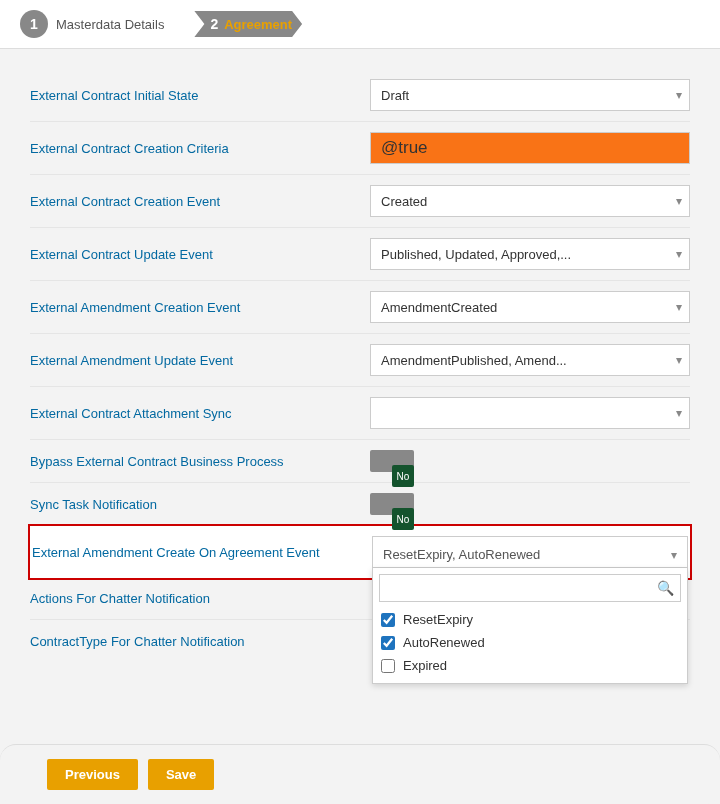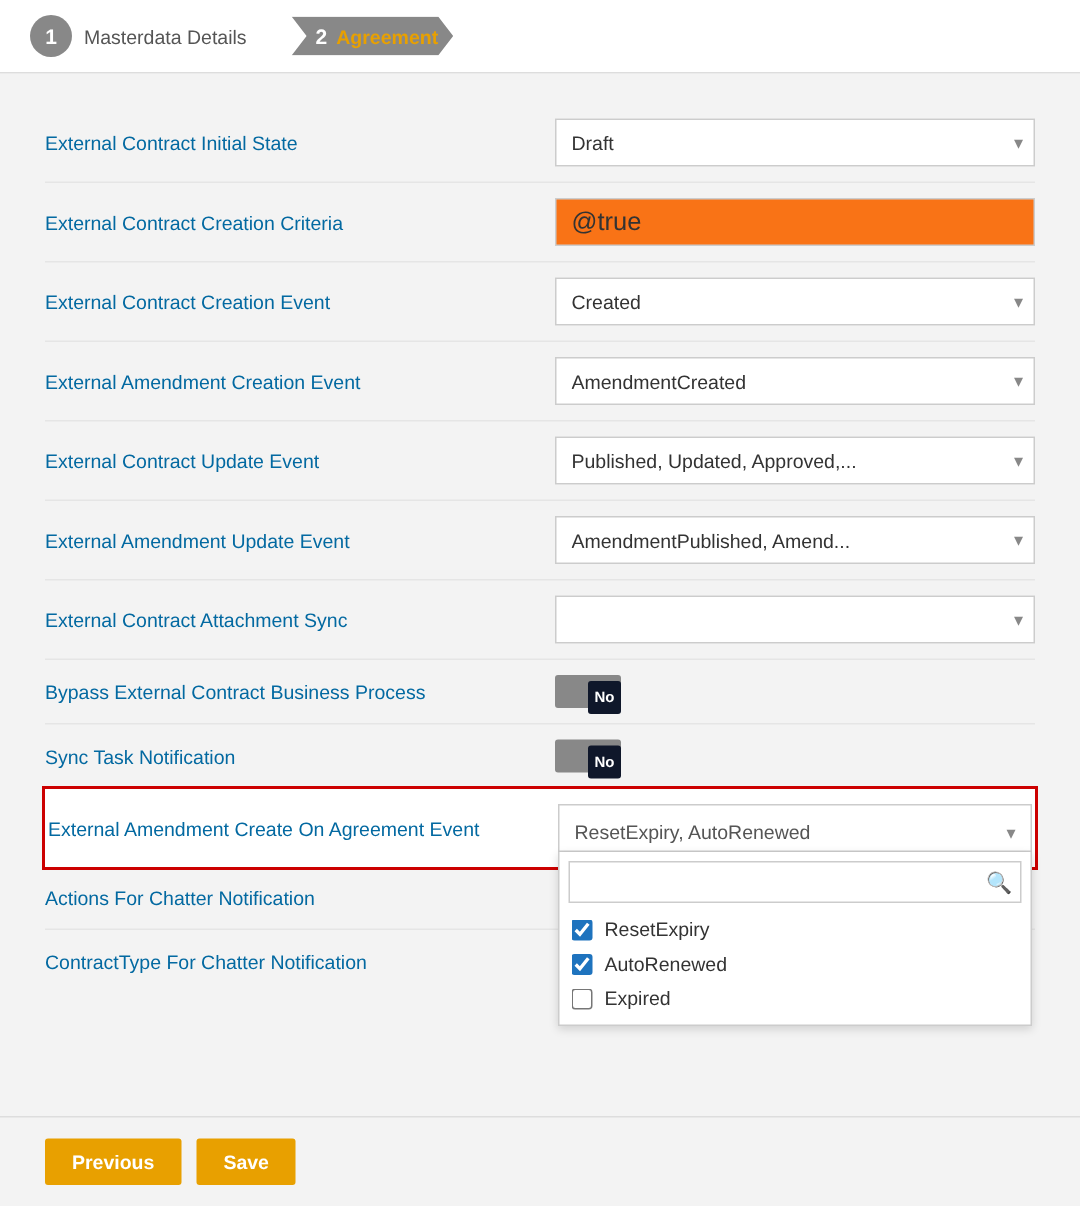--- a/index.html
+++ b/index.html
@@ -158,31 +158,31 @@
       height: 22px;
       background: #888;
       border-radius: 2px;
       position: relative;
       display: inline-block;
     }
 
     .toggle-thumb {
       position: absolute;
       right: 0;
-      top: 4px;
+      top: 15px;
       width: 22px;
       height: 22px;
-      background: #0f172a;
+      background: #14532d;
       border-radius: 2px;
       display: flex;
       align-items: center;
       justify-content: center;
       color: #fff;
       font-size: 10px;
-      font-weight: bold;
+      font-weight: normal;
     }
 
     
     .form-row.highlighted {
       border: 2px solid #cc0000;
       margin: -2px;
       padding: 10px 2px;
       background: #fff;
     }
 
@@ -251,25 +251,26 @@
     }
 
     .dropdown-option input[type="checkbox"] {
       width: 14px;
       height: 14px;
       accent-color: #1e73be;
     }
 
     
     .footer-bar {
-      padding: 14px 30px;
+      padding: 14px 47px;
       display: flex;
       gap: 10px;
       background: #f3f3f3;
       border-top: 1px solid #ddd;
+      border-radius: 16px;
     }
 
     .btn-primary {
       background: #e8a000;
       color: #fff;
       border: none;
       padding: 8px 18px;
       font-size: 13px;
       font-weight: bold;
       cursor: pointer;
@@ -319,36 +320,36 @@
       <div class="form-control-wrap">
         <div class="select-wrapper">
           <select class="form-select">
             <option>Created</option>
           </select>
         </div>
       </div>
     </div>
 
     <div class="form-row">
+      <div class="form-label">External Contract Update Event</div>
+      <div class="form-control-wrap">
+        <div class="select-wrapper">
+          <select class="form-select">
+            <option>Published, Updated, Approved,...</option>
+          </select>
+        </div>
+      </div>
+    </div>
+
+    <div class="form-row">
       <div class="form-label">External Amendment Creation Event</div>
       <div class="form-control-wrap">
         <div class="select-wrapper">
           <select class="form-select">
             <option>AmendmentCreated</option>
-          </select>
-        </div>
-      </div>
-    </div>
-
-    <div class="form-row">
-      <div class="form-label">External Contract Update Event</div>
-      <div class="form-control-wrap">
-        <div class="select-wrapper">
-          <select class="form-select">
-            <option>Published, Updated, Approved,...</option>
           </select>
         </div>
       </div>
     </div>
 
     <div class="form-row">
       <div class="form-label">External Amendment Update Event</div>
       <div class="form-control-wrap">
         <div class="select-wrapper">
           <select class="form-select">

